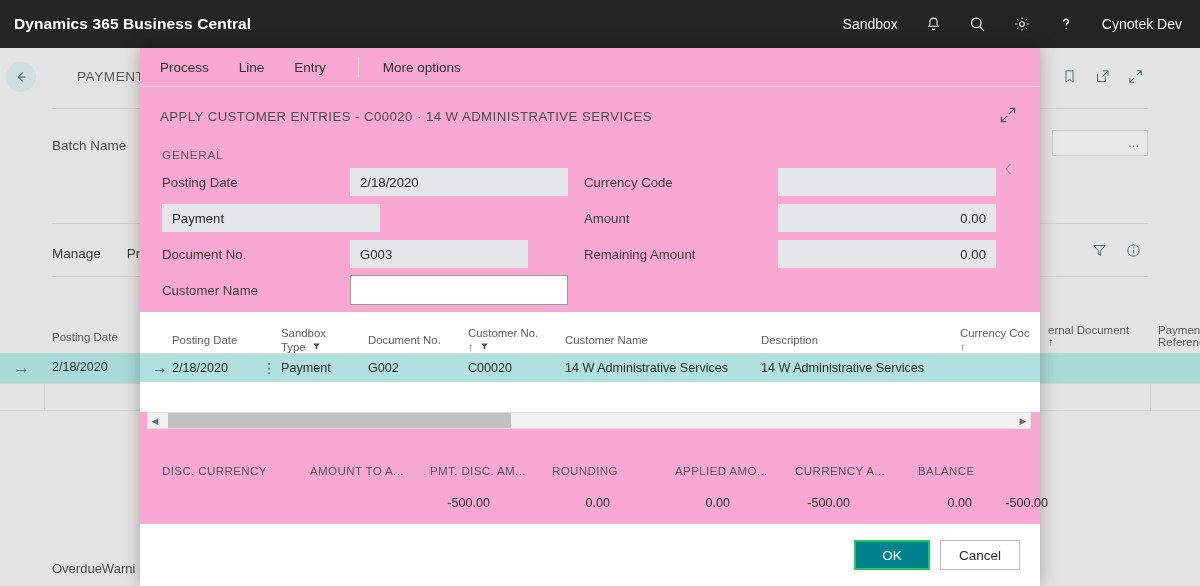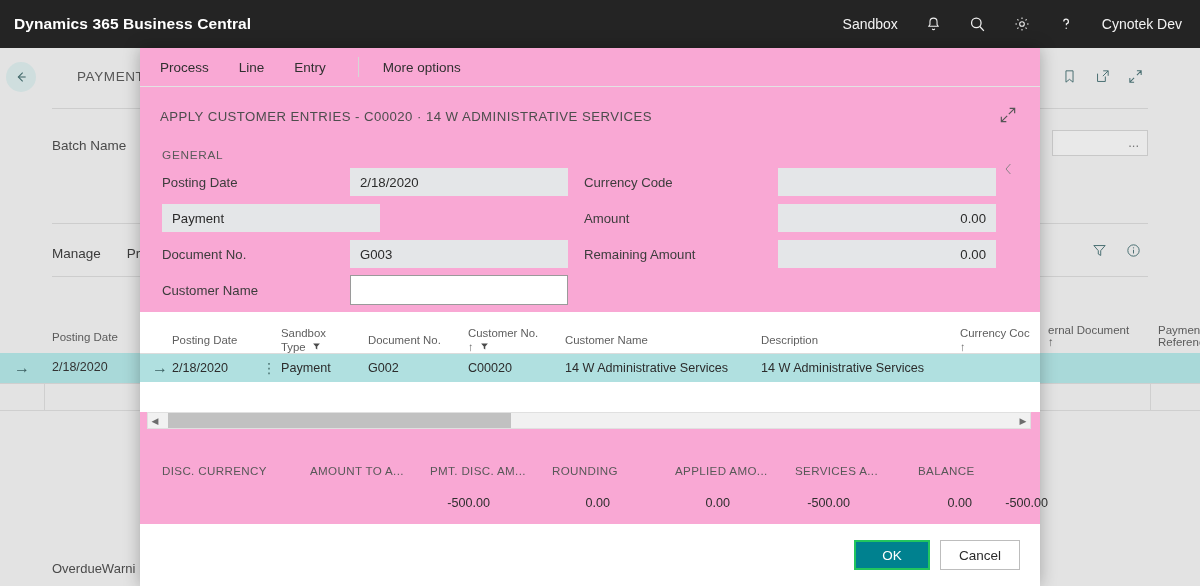--- a/index.html
+++ b/index.html
@@ -334,21 +334,21 @@
 
       <div class="frow" style="left:22px; top:6px; width:450px;">
         <span class="flabel" style="width:188px">Posting Date</span>
         <span class="fval" style="width:218px">2/18/2020</span>
       </div>
       <div class="frow" style="left:22px; top:42px; width:450px;">
         <span class="fval" style="width:218px">Payment</span>
       </div>
       <div class="frow" style="left:22px; top:78px; width:450px;">
         <span class="flabel" style="width:188px">Document No.</span>
-        <span class="fval" style="width:218px">G003</span>
+        <span class="fval" style="width:178px">G003</span>
       </div>
       <div class="frow" style="left:22px; top:114px; width:450px;">
         <span class="flabel" style="width:188px">Customer Name</span>
         <span class="fval editable" style="width:218px"></span>
       </div>
 
       <div class="frow" style="left:444px; top:6px; width:440px;">
         <span class="flabel" style="width:194px">Currency Code</span>
         <span class="fval" style="width:218px"></span>
       </div>
@@ -419,21 +419,21 @@
         <span class="hs-arrow">▶</span>
       </div>
     </div>
 
     <div class="totals" style="height:90px">
       <div class="tot-h" style="left:22px;  top:30px;">DISC. CURRENCY</div>
       <div class="tot-h" style="left:170px; top:30px;">AMOUNT TO A...</div>
       <div class="tot-h" style="left:290px; top:30px;">PMT. DISC. AM...</div>
       <div class="tot-h" style="left:412px; top:30px;">ROUNDING</div>
       <div class="tot-h" style="left:535px; top:30px;">APPLIED AMO...</div>
-      <div class="tot-h" style="left:655px; top:30px;">SERVICES A...</div>
+      <div class="tot-h" style="left:655px; top:30px;">CURRENCY A...</div>
       <div class="tot-h" style="left:778px; top:30px;">BALANCE</div>
 
       <div class="tot-v" style="left:120px; top:62px; width:150px;"></div>
       <div class="tot-v" style="left:240px; top:62px; width:110px;">-500.00</div>
       <div class="tot-v" style="left:360px; top:62px; width:110px;">0.00</div>
       <div class="tot-v" style="left:480px; top:62px; width:110px;">0.00</div>
       <div class="tot-v" style="left:600px; top:62px; width:110px;">-500.00</div>
       <div class="tot-v" style="left:722px; top:62px; width:110px;">0.00</div>
       <div class="tot-v" style="left:790px; top:62px; width:118px;">-500.00</div>
     </div>

